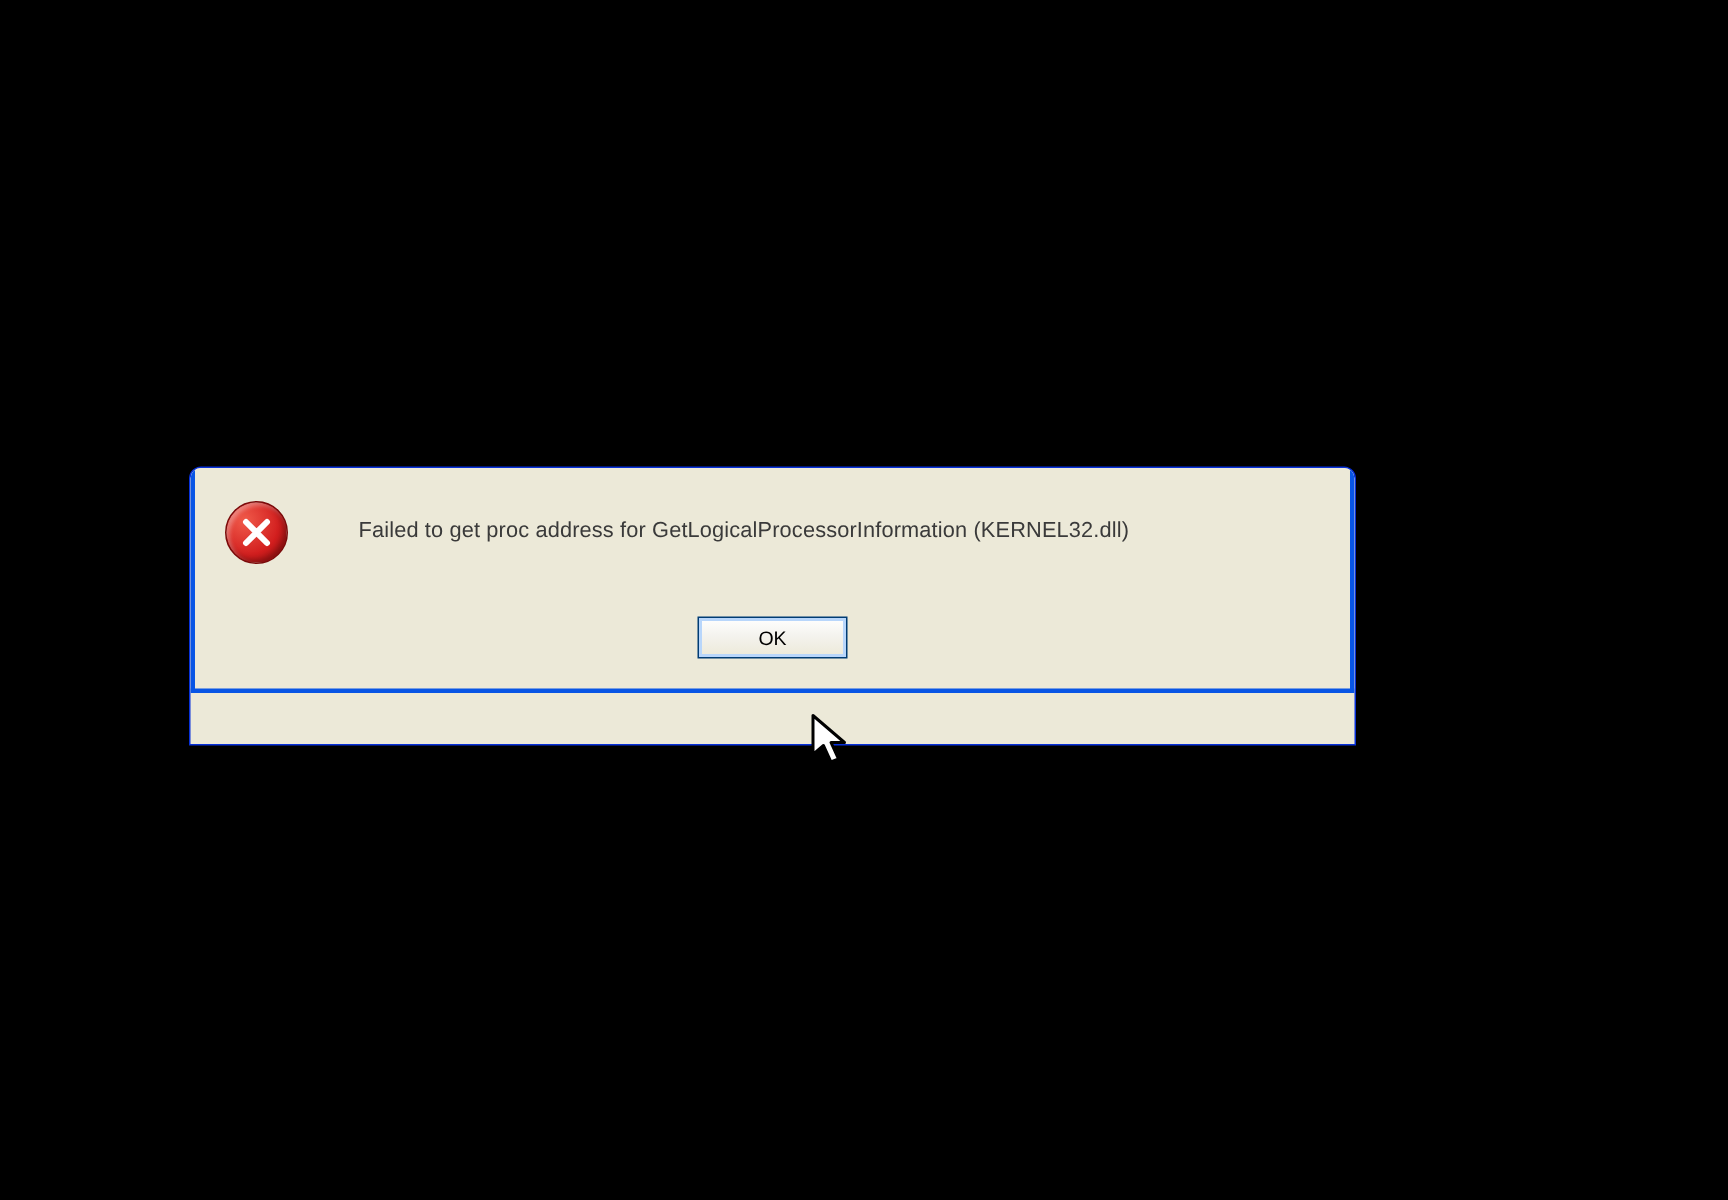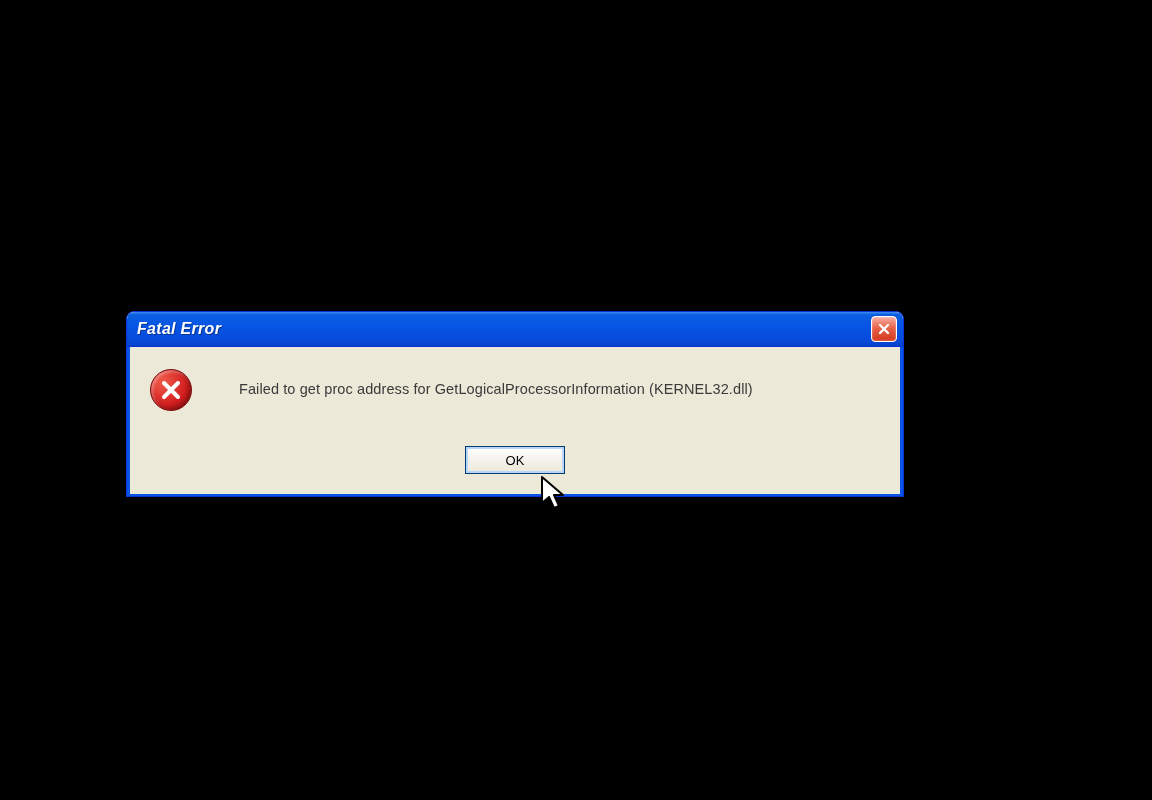--- a/index.html
+++ b/index.html
@@ -134,30 +134,20 @@
     width: 30px;
     height: 40px;
     pointer-events: none;
   }
 </style>
 </head>
 <body>
 
 <div class="dialog">
 
-  <div class="titlebar">
-    <span class="titlebar-title">Fatal Error</span>
-    <div class="close-btn">
-      <span>
-        <svg width="12" height="12" viewBox="0 0 12 12">
-          <path d="M2 2 L10 10 M10 2 L2 10" stroke="#ffffff" stroke-width="2.4" stroke-linecap="round"></path>
-        </svg>
-      </span>
-    </div>
-  </div>
 
   <div class="body">
     <div class="content-row">
       <div class="err-icon">
         <svg width="22" height="22" viewBox="0 0 22 22">
           <path d="M4 4 L18 18 M18 4 L4 18" stroke="#ffffff" stroke-width="4" stroke-linecap="round"></path>
         </svg>
       </div>
       <div class="message">Failed to get proc address for GetLogicalProcessorInformation (KERNEL32.dll)</div>
     </div>

